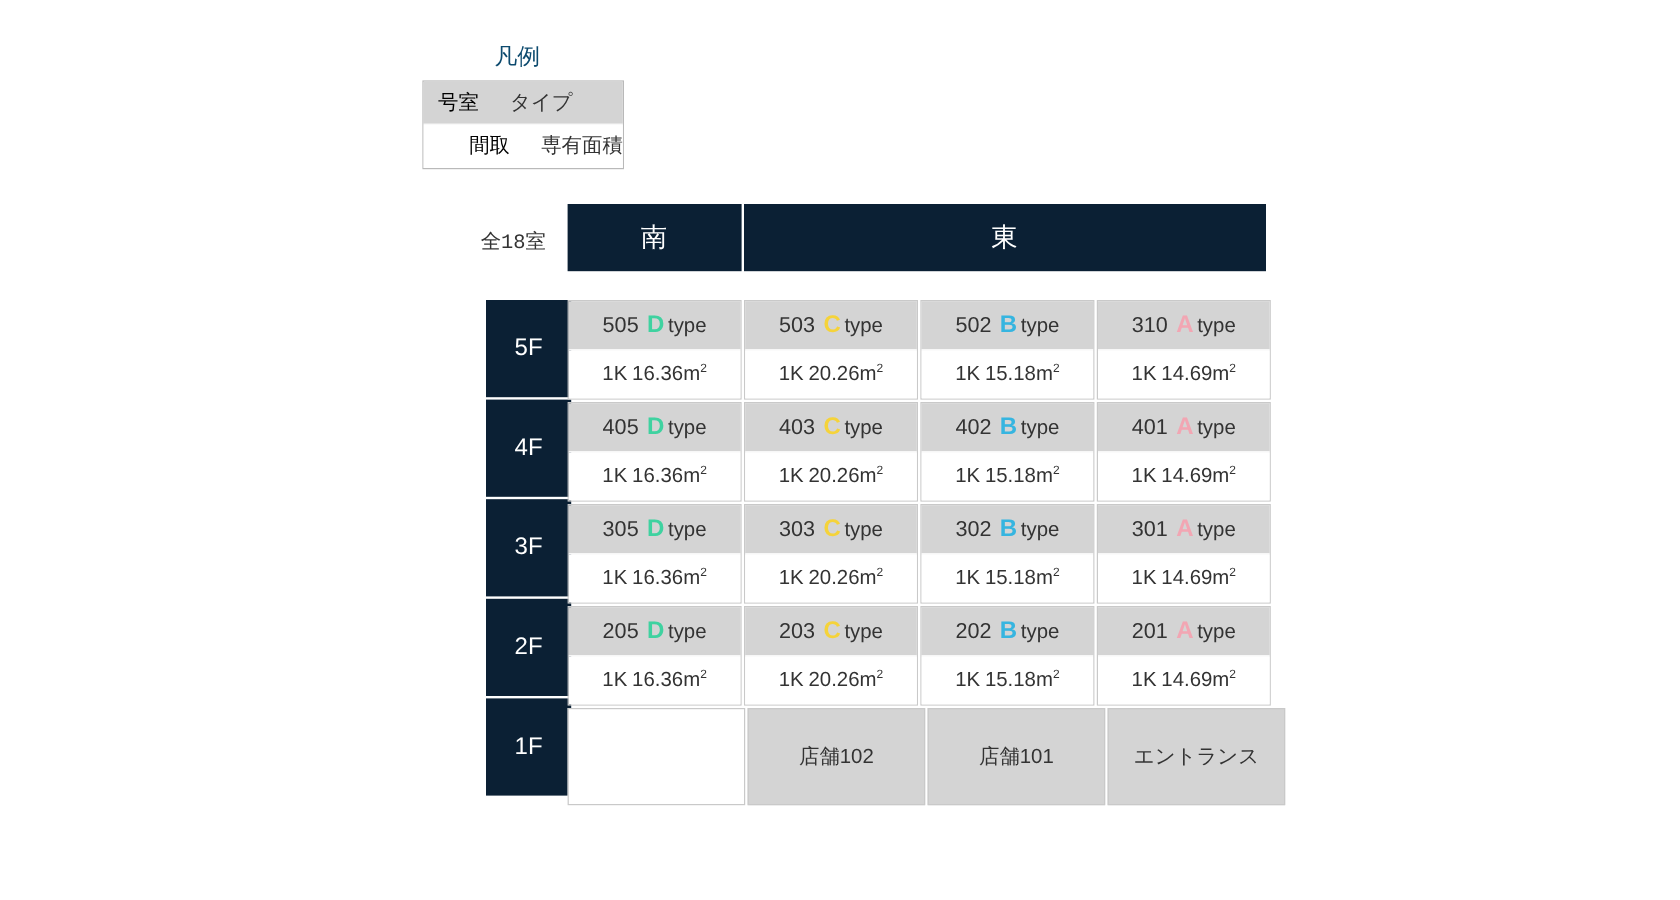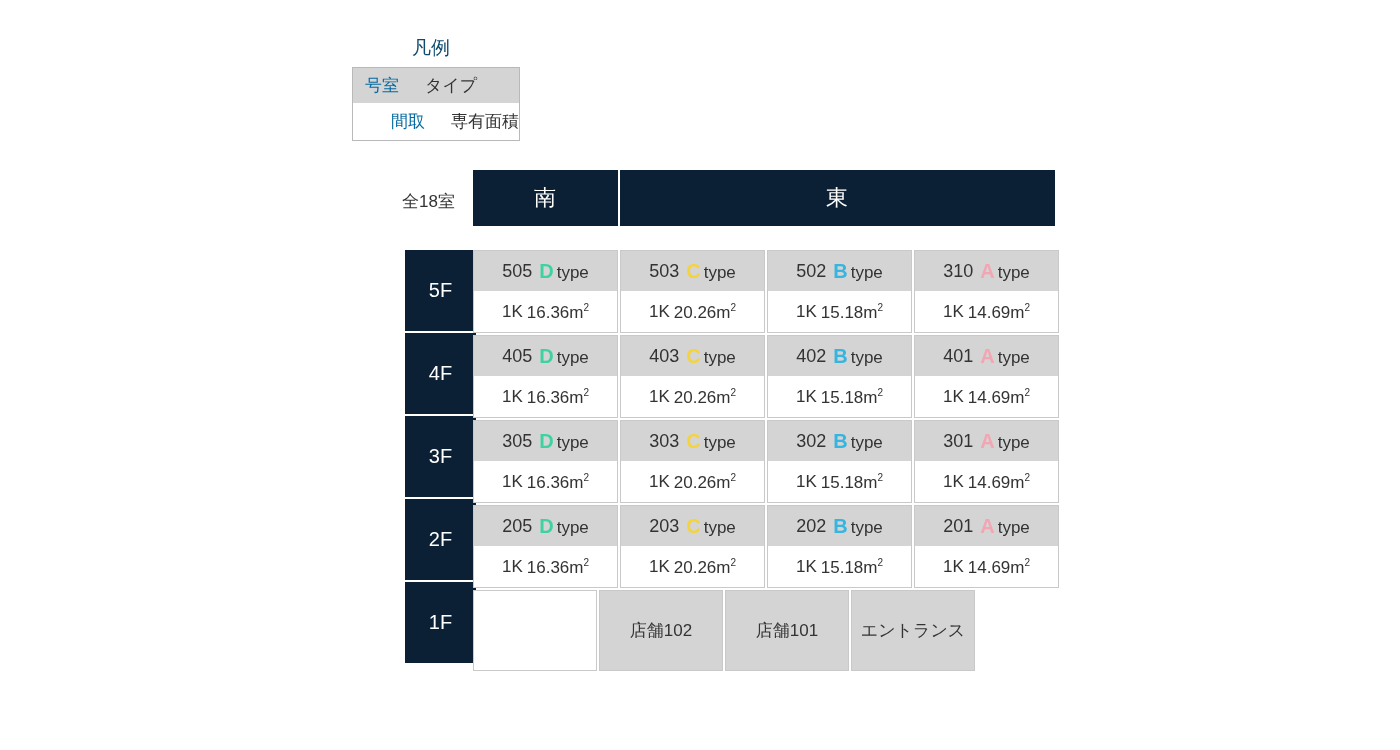--- a/index.html
+++ b/index.html
@@ -46,36 +46,37 @@
     background: #d4d4d4;
     border-bottom: 1px solid #ffffff;
   }
   .legend-row.bottom {
     background: #ffffff;
     justify-content: flex-end;
   }
   .legend-cell-a {
     width: 60px;
     font-size: 17px;
-    color: #0369a1;
+    color: #000000;
   }
   .legend-cell-b {
     font-size: 17px;
     color: #333333;
   }
 
   
   #total-rooms {
     position: absolute;
     left: 370px;
     top: 190px;
     width: 85px;
     text-align: right;
     font-size: 17px;
     color: #333333;
+    font-family: Liberation Mono, monospace;
   }
   #dir-header {
     position: absolute;
     left: 473px;
     top: 170px;
     display: flex;
     gap: 2px;
   }
   .dir-cell {
     background: #0b2034;
@@ -173,21 +174,21 @@
     color: #333333;
   }
   .area sup {
     font-size: 10px;
     vertical-align: super;
   }
 
   
   .f1-row { display: flex; gap: 2px; }
   .f1-cell {
-    width: 124px;
+    width: 148px;
     height: 81px;
     box-sizing: border-box;
     border: 1px solid #c9c9c9;
     display: flex;
     align-items: center;
     justify-content: center;
     font-size: 17px;
     color: #333333;
   }
   .f1-cell.shaded { background: #d4d4d4; }

